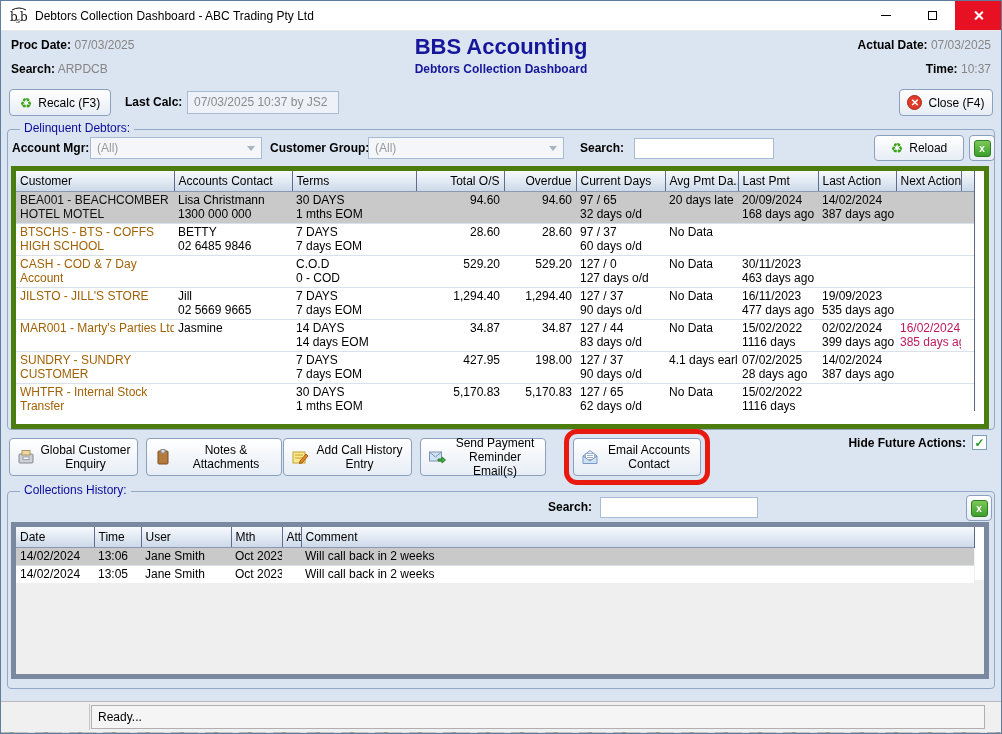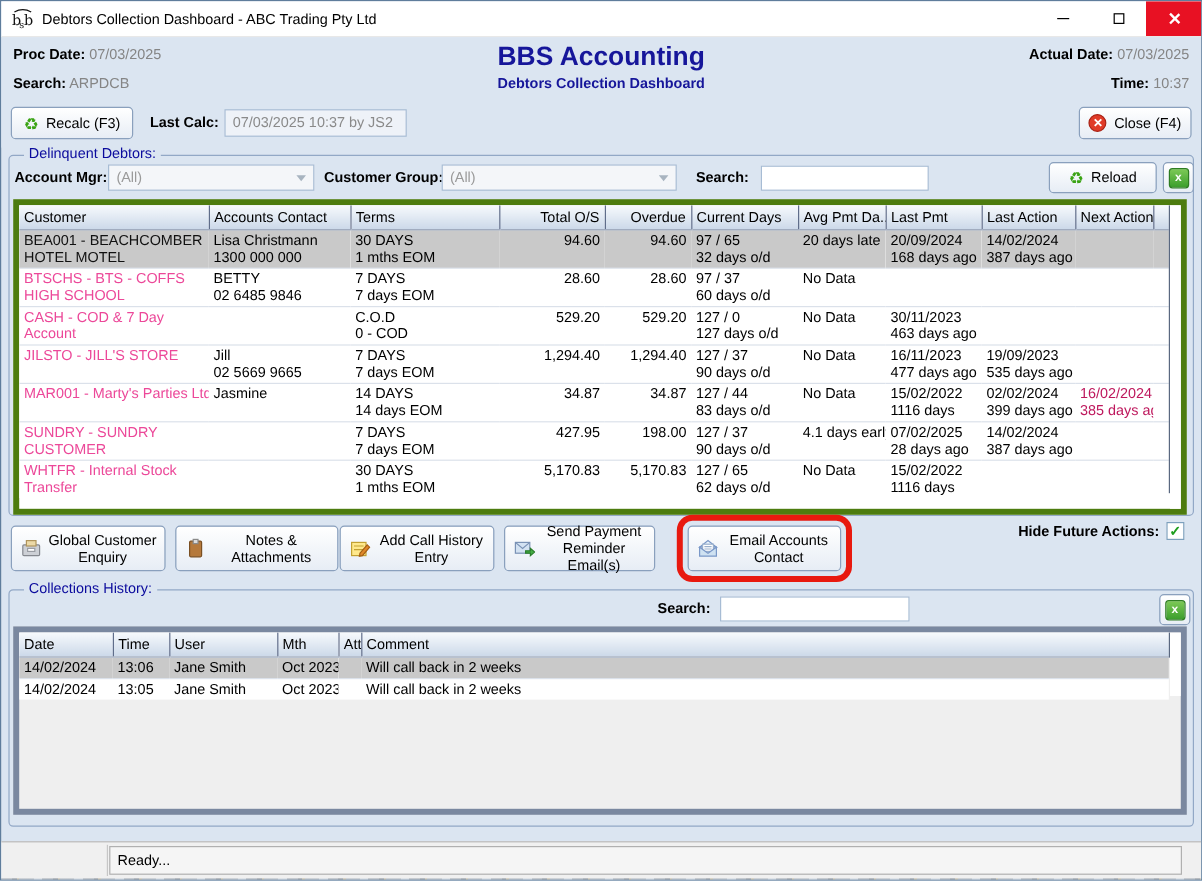--- a/index.html
+++ b/index.html
@@ -49,21 +49,21 @@
   table.grid { border-collapse:collapse; table-layout:fixed; background:#fff; }
   .grid th { background:linear-gradient(#f7fafd,#ccd9e9); border-left:1px solid #5f6d8a; border-bottom:1px solid #8a98b0; font-weight:normal; text-align:left; padding:3px 4px; font-size:12px; white-space:nowrap; overflow:hidden; }
   .grid th:first-child { border-left:none; }
   .grid th.num { text-align:right; }
   .grid td { padding:1px 4px 2px 4px; vertical-align:top; font-size:12px; line-height:14px; white-space:nowrap; overflow:hidden; }
   .grid tbody tr { border-top:1px solid #dbe1ea; }
   .grid tbody tr:first-child { border-top:none; }
   .dq tbody tr { height:31px; }
   .ch tbody tr { height:16px; }
   .grid tbody tr.selected { background:#c9c9c9; }
-  td.cust div { color:#ec4899; }
+  td.cust div { color:#a16207; }
   tr.selected td.cust div { color:#111; }
   td.num { text-align:right; }
   td.red div { color:#be185d; }
   .vstrip { position:absolute; background:#fff; }
   .vline { position:absolute; width:1px; background:#5a6880; }
 
   
   .action-btn { position:absolute; height:38px; border:1px solid #8aa0bd; border-radius:4px; background:linear-gradient(#ffffff,#e7edf5); display:flex; align-items:center; padding:2px 4px; }
   .action-btn .aicon { width:24px; flex:0 0 24px; display:flex; justify-content:center; }
   .action-btn .albl { flex:1; text-align:center; line-height:14px; font-size:12px; }

